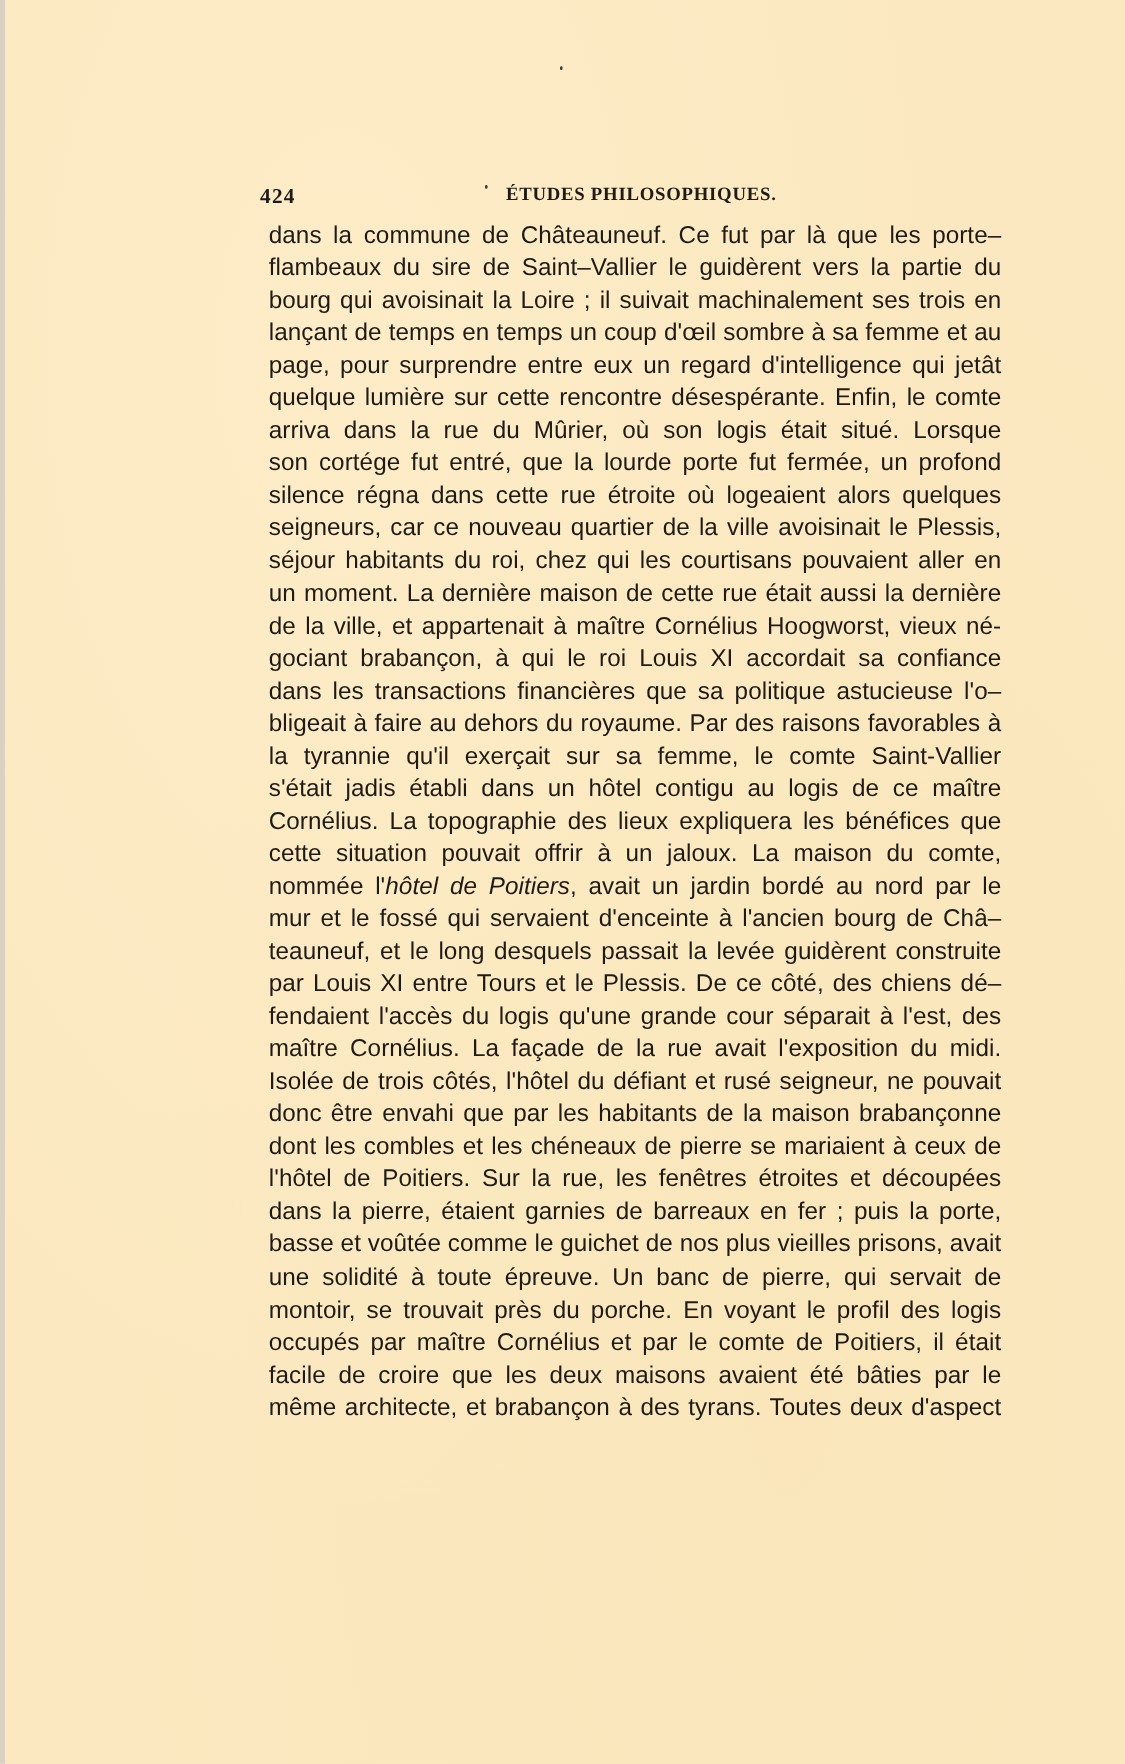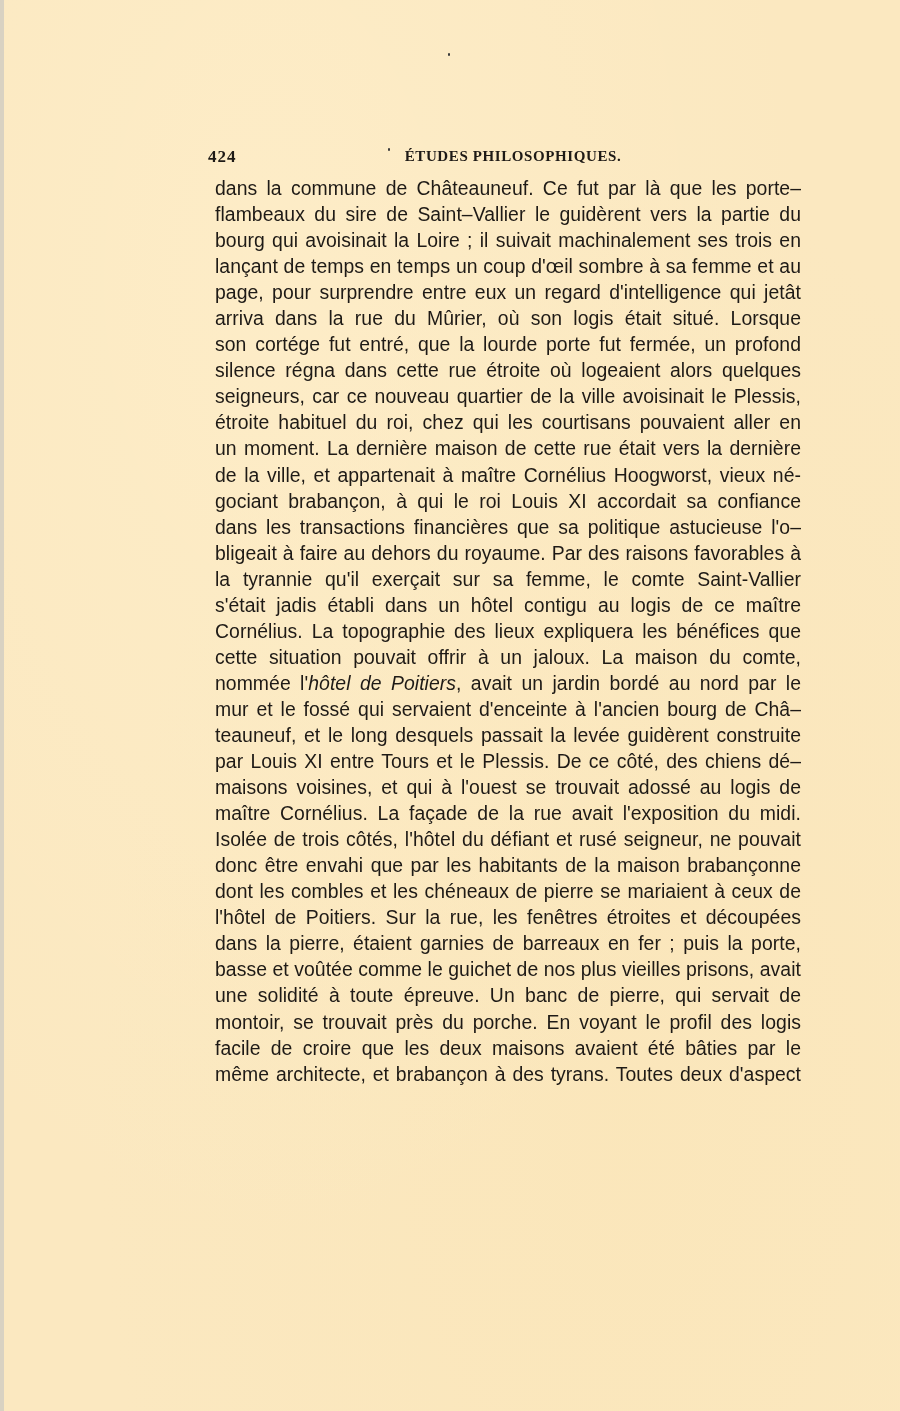--- a/index.html
+++ b/index.html
@@ -95,44 +95,46 @@
     <span class="page-number">424</span>
     <span class="running-title">ÉTUDES PHILOSOPHIQUES.</span>
   </div>
 
   <div class="body-text">
     <span class="line">dans la commune de Châteauneuf. Ce fut par là que les porte–</span>
     <span class="line">flambeaux du sire de Saint–Vallier le guidèrent vers la partie du</span>
     <span class="line">bourg qui avoisinait la Loire ; il suivait machinalement ses trois en</span>
     <span class="line">lançant de temps en temps un coup d'œil sombre à sa femme et au</span>
     <span class="line">page, pour surprendre entre eux un regard d'intelligence qui jetât</span>
+    <span class="line">quelque lumière sur cette rencontre désespérante. Enfin, le comte</span>
     <span class="line">arriva dans la rue du Mûrier, où son logis était situé. Lorsque</span>
     <span class="line">son cortége fut entré, que la lourde porte fut fermée, un profond</span>
     <span class="line">silence régna dans cette rue étroite où logeaient alors quelques</span>
     <span class="line">seigneurs, car ce nouveau quartier de la ville avoisinait le Plessis,</span>
-    <span class="line">étroite habituel du roi, chez qui les courtisans pouvaient aller en</span>
-    <span class="line">un moment. La dernière maison de cette rue était vers la dernière</span>
+    <span class="line">séjour habitants du roi, chez qui les courtisans pouvaient aller en</span>
+    <span class="line">un moment. La dernière maison de cette rue était aussi la dernière</span>
     <span class="line">de la ville, et appartenait à maître Cornélius Hoogworst, vieux né-</span>
     <span class="line">gociant brabançon, à qui le roi Louis XI accordait sa confiance</span>
     <span class="line">dans les transactions financières que sa politique astucieuse l'o–</span>
     <span class="line">bligeait à faire au dehors du royaume. Par des raisons favorables à</span>
     <span class="line">la tyrannie qu'il exerçait sur sa femme, le comte Saint-Vallier</span>
     <span class="line">s'était jadis établi dans un hôtel contigu au logis de ce maître</span>
     <span class="line">Cornélius. La topographie des lieux expliquera les bénéfices que</span>
     <span class="line">cette situation pouvait offrir à un jaloux. La maison du comte,</span>
     <span class="line"><span>nommée l'</span><span class="italic">hôtel de Poitiers</span><span>, avait un jardin bordé au nord par le</span></span>
     <span class="line">mur et le fossé qui servaient d'enceinte à l'ancien bourg de Châ–</span>
     <span class="line">teauneuf, et le long desquels passait la levée guidèrent construite</span>
     <span class="line">par Louis XI entre Tours et le Plessis. De ce côté, des chiens dé–</span>
-    <span class="line">maisons voisines, et qui à l'ouest se trouvait adossé au logis de</span>
+    <span class="line">fendaient l'accès du logis qu'une grande cour séparait à l'est, des</span>
     <span class="line">maître Cornélius. La façade de la rue avait l'exposition du midi.</span>
     <span class="line">Isolée de trois côtés, l'hôtel du défiant et rusé seigneur, ne pouvait</span>
     <span class="line">donc être envahi que par les habitants de la maison brabançonne</span>
     <span class="line">dont les combles et les chéneaux de pierre se mariaient à ceux de</span>
     <span class="line">l'hôtel de Poitiers. Sur la rue, les fenêtres étroites et découpées</span>
     <span class="line">dans la pierre, étaient garnies de barreaux en fer ; puis la porte,</span>
     <span class="line">basse et voûtée comme le guichet de nos plus vieilles prisons, avait</span>
     <span class="line">une solidité à toute épreuve. Un banc de pierre, qui servait de</span>
     <span class="line">montoir, se trouvait près du porche. En voyant le profil des logis</span>
+    <span class="line">occupés par maître Cornélius et par le comte de Poitiers, il était</span>
     <span class="line">facile de croire que les deux maisons avaient été bâties par le</span>
     <span class="line">même architecte, et brabançon à des tyrans. Toutes deux d'aspect</span>
   </div>
 </div>
 
 </body></html>

